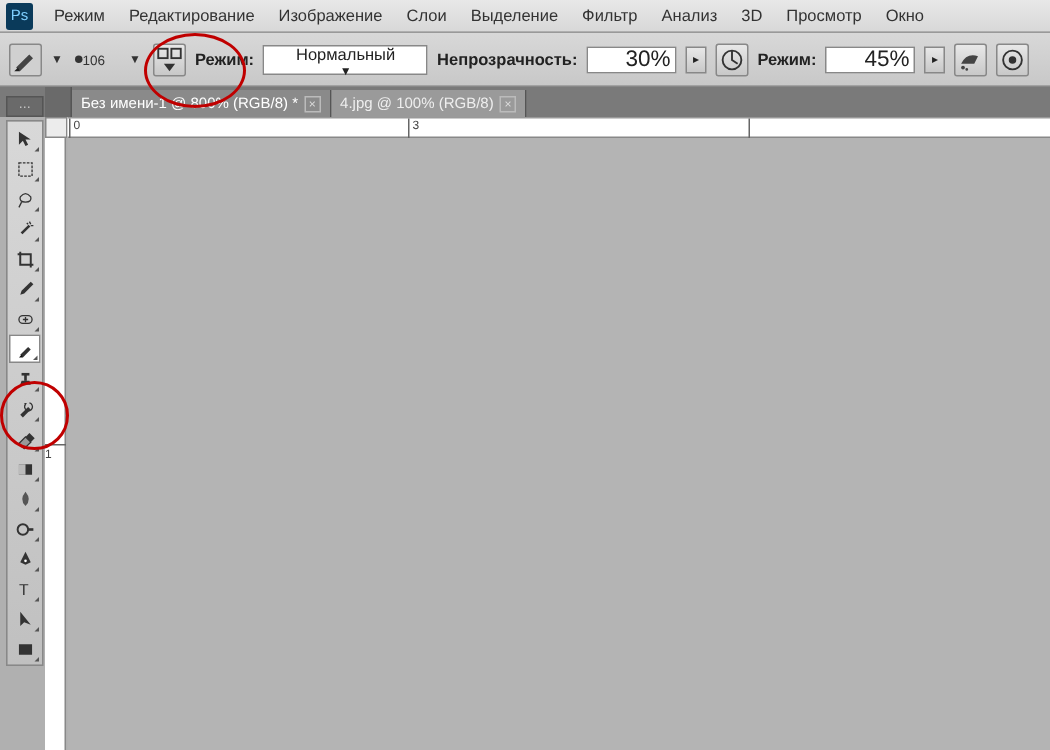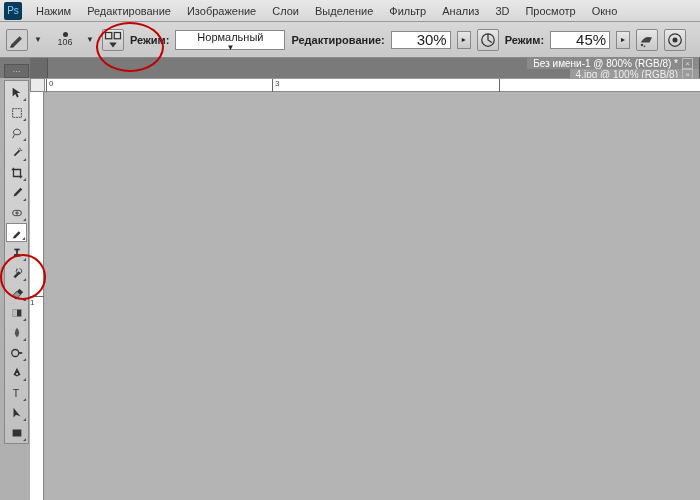--- a/index.html
+++ b/index.html
@@ -6,32 +6,32 @@
   body { width: 700px; height: 500px; background: #b0b0b0; overflow: hidden; position: relative; }
 
   
   .menubar { height: 22px; background: linear-gradient(#e8e8e8,#d8d8d8); border-bottom: 1px solid #999; display: flex; align-items: center; padding-left: 4px; font-size: 11px; color: #333; }
   .ps-logo { width: 18px; height: 18px; background:#0a3a5a; color:#7fcfff; font-weight:normal; font-size:10px; display:flex; align-items:center; justify-content:center; border-radius:2px; margin-right:6px; }
   .menu-item { padding: 0 8px; cursor: default; }
 
   
   .optionsbar { height: 36px; background: linear-gradient(#d8d8d8,#c8c8c8); border-bottom:1px solid #888; display:flex; align-items:center; padding:0 6px; font-size:11px; color:#222; gap:6px; }
   .tool-preset { width:22px; height:22px; background:#d0d0d0; border:1px solid #888; border-radius:2px; display:flex; align-items:center; justify-content:center; }
-  .brush-preview { width:30px; height:30px; display:flex; flex-direction:column; align-items:center; justify-content:center; }
+  .brush-preview { width:30px; height:30px; display:flex; flex-direction:row; align-items:center; }
   .brush-dot { width:5px; height:5px; background:#333; border-radius:50%; }
   .brush-size { font-size:9px; color:#333; }
   .dd-arrow { width:10px; font-size:8px; color:#333; }
   .small-btn { width:22px; height:22px; background:linear-gradient(#e8e8e8,#c8c8c8); border:1px solid #888; border-radius:2px; display:flex; align-items:center; justify-content:center; }
   .opt-label { color:#222;font-weight:bold; }
   .mode-select { height:20px; width:110px; background:#fff; border:1px solid #888; font-size:11px; padding:0 4px; display:flex; align-items:center; justify-content:space-between;flex-direction:column; }
   .pct-box { width:60px; height:18px; background:#fff; border:1px solid #888; font-size:15px; display:flex; align-items:center; justify-content:flex-end; padding:0 3px; }
   .step-btn { width:14px; height:18px; background:linear-gradient(#e8e8e8,#c8c8c8); border:1px solid #888; font-size:8px; display:flex; align-items:center; justify-content:center; }
 
   
-  .tabstrip { height:20px; background:#7a7a7a; display:flex; align-items:flex-end; padding-left:48px; font-size:10px;flex-direction:column; }
+  .tabstrip { height:20px; background:#7a7a7a; display:flex; align-items:flex-end; padding-left:48px; font-size:10px; }
   .tabshelf { position:absolute; left:30px; top:58px; width:18px; height:20px; background:#6a6a6a; border-right:1px solid #555; }
   .doc-tab { height:18px; background:#8a8a8a; color:#fff; padding:0 6px; display:flex; align-items:center; gap:4px; border-right:1px solid #555; }
   .doc-tab.inactive { background:#9a9a9a; color:#eee; }
   .close-x { width:11px; height:11px; border:1px solid #bbb; font-size:8px; display:flex; align-items:center; justify-content:center; color:#ddd; }
 
   
   .tools { position:absolute; left:4px; top:80px; width:25px; background:linear-gradient(#d8d8d8,#c0c0c0); border:1px solid #888; display:flex; flex-direction:column; align-items:center; padding-top:2px; z-index:5; }
   .tools-head { position:absolute; left:4px; top:64px; width:25px; height:14px; background:#6a6a6a; border:1px solid #555; display:flex; align-items:center; justify-content:center; z-index:5; }
   .tools-head span { font-size:8px; color:#ccc; }
   .tool { width:21px; height:19px; margin:0 0 1px 0; display:flex; align-items:center; justify-content:center; color:#444; position:relative; }
@@ -46,21 +46,21 @@
   .canvas { position:absolute; left:45px; top:92px; right:0; bottom:0; background:#b4b4b4; }
 
   
   .anno { position:absolute; border:2px solid #c00000; border-radius:50%; pointer-events:none; z-index:20; }
 </style>
 </head>
 <body>
 
 <div class="menubar">
   <div class="ps-logo">Ps</div>
-  <div class="menu-item">Нажим</div>
+  <div class="menu-item">Режим</div>
   <div class="menu-item">Редактирование</div>
   <div class="menu-item">Изображение</div>
   <div class="menu-item">Слои</div>
   <div class="menu-item">Выделение</div>
   <div class="menu-item">Фильтр</div>
   <div class="menu-item">Анализ</div>
   <div class="menu-item">3D</div>
   <div class="menu-item">Просмотр</div>
   <div class="menu-item">Окно</div>
 </div>
@@ -83,21 +83,21 @@
         <rect x="2" y="2" width="5" height="5" fill="none" stroke="#333"></rect>
         <rect x="9" y="2" width="5" height="5" fill="none" stroke="#333"></rect>
         <path d="M5 10 L11 10 L8 14 Z" fill="#333"></path>
       </svg>
   </div>
   <span class="opt-label">Режим:</span>
   <div class="mode-select">
     <span>Нормальный</span>
     <span style="font-size:8px">▼</span>
   </div>
-  <span class="opt-label">Редактирование:</span>
+  <span class="opt-label">Непрозрачность:</span>
   <div class="pct-box">30%</div>
   <div class="step-btn">▸</div>
   <div class="small-btn">
     <svg viewBox="0 0 16 16">
         <circle cx="8" cy="8" r="5" fill="none" stroke="#333"></circle>
         <path d="M8 3 L8 8 L11 10" stroke="#333" fill="none"></path>
       </svg>
   </div>
   <span class="opt-label">Режим:</span>
   <div class="pct-box">45%</div>

